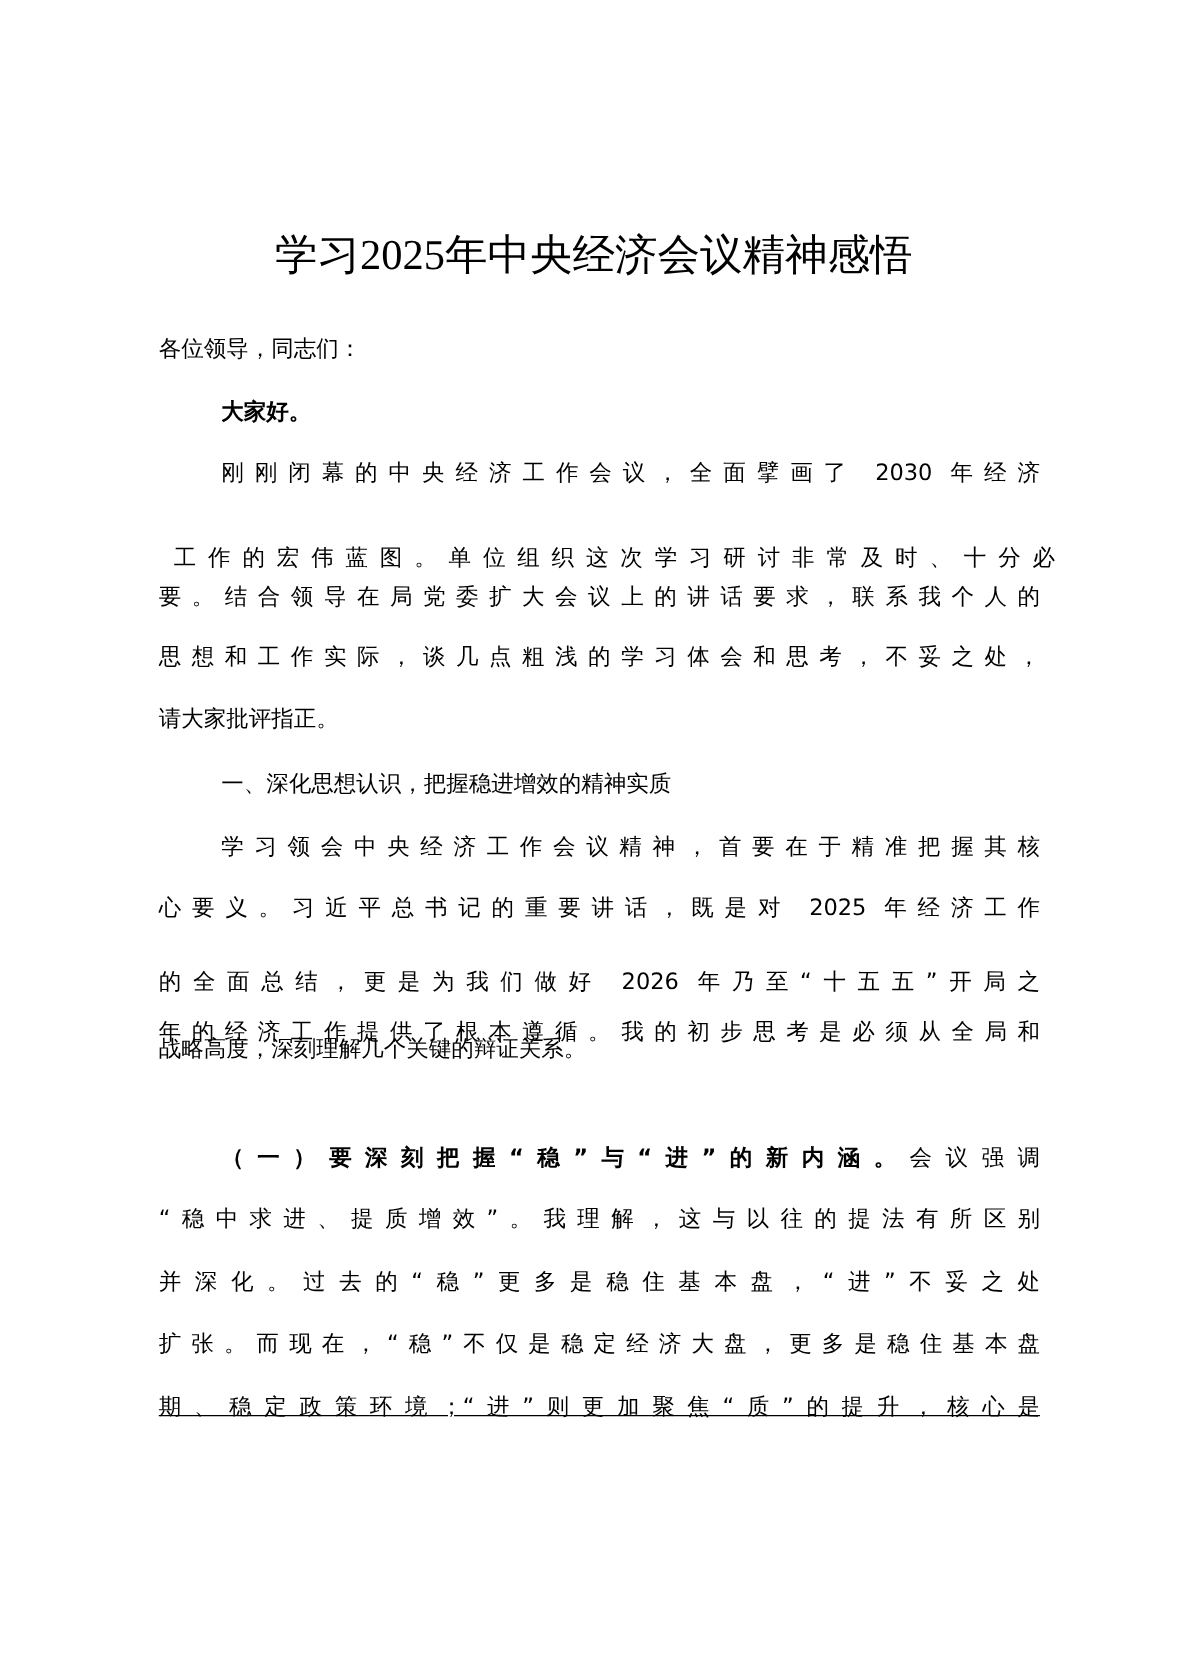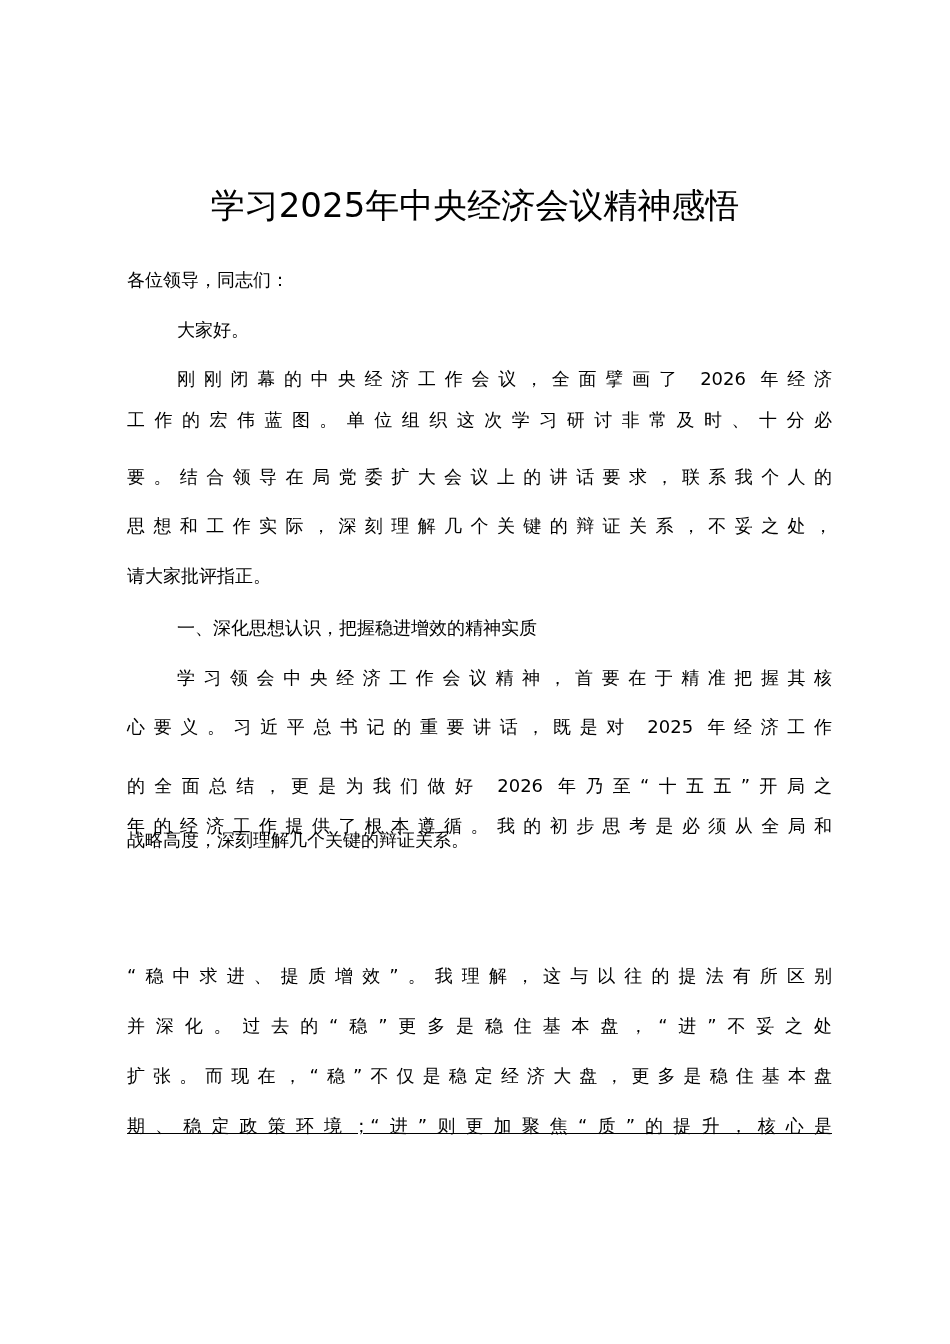--- a/index.html
+++ b/index.html
@@ -1,46 +1,47 @@
 <!DOCTYPE html>
 <html><head>
   <meta charset="utf-8">
   <style>
     html, body { margin: 0; padding: 0; background: #ffffff; }
     body { width: 950px; height: 1344px; position: relative; overflow: hidden;
            font-family: "DejaVu Sans", "Liberation Sans", sans-serif; color: #000; }
     .page { position: absolute; left: 0; top: 0; width: 950px; height: 1344px; background: #fff; }
     .title { position: absolute; left: 0; width: 950px; top: 181px; text-align: center;
-             font-size: 34px; line-height: 48px; letter-spacing: 0px; }
+             font-size: 34px; line-height: 48px; letter-spacing: 0px; font-family: Liberation Serif, serif; }
     .line { position: absolute; left: 127px; width: 705px; font-size: 18px; line-height: 36px;
             white-space: nowrap; text-align: justify; text-align-last: justify; }
     .line.last { text-align-last: left; }
     .line.indent { left: 177px; width: 655px; }
     .bold { font-weight: bold; }
   </style>
 </head>
 <body>
 
 <div class="page">
   <div class="title">学习2025年中央经济会议精神感悟</div>
 
   <div class="line last" style="top:262px;">各位领导，同志们：</div>
-  <div class="line indent last" style="top:312px;">大家好。</div>
+  <div class="line indent last" style="top:312px;font-weight:bold;">大家好。</div>
 
-  <div class="line indent" style="top:361px;">刚刚闭幕的中央经济工作会议，全面擘画了 2026 年经济</div>
-  <div class="line" style="top:402px;">工作的宏伟蓝图。单位组织这次学习研讨非常及时、十分必</div>
+  <div class="line indent" style="top:361px;">刚刚闭幕的中央经济工作会议，全面擘画了 2030 年经济</div>
+  <div class="line" style="top:429px;margin-left:12px;">工作的宏伟蓝图。单位组织这次学习研讨非常及时、十分必</div>
   <div class="line" style="top:459px;font-family:Liberation Serif, serif;">要。结合领导在局党委扩大会议上的讲话要求，联系我个人的</div>
-  <div class="line" style="top:508px;">思想和工作实际，深刻理解几个关键的辩证关系，不妥之处，</div>
+  <div class="line" style="top:508px;">思想和工作实际，谈几点粗浅的学习体会和思考，不妥之处，</div>
   <div class="line indent last" style="top:610px;">一、深化思想认识，把握稳进增效的精神实质</div>
 
   <div class="line last" style="top:558px;">请大家批评指正。</div>
 
   <div class="line indent" style="top:660px;">学习领会中央经济工作会议精神，首要在于精准把握其核</div>
   <div class="line" style="top:709px;">心要义。习近平总书记的重要讲话，既是对 2025 年经济工作</div>
   <div class="line" style="top:768px;">的全面总结，更是为我们做好 2026 年乃至“十五五”开局之</div>
   <div class="line" style="top:808px;">年的经济工作提供了根本遵循。我的初步思考是必须从全局和</div>
   <div class="line last" style="top:822px;">战略高度，深刻理解几个关键的辩证关系。</div>
 
+  <div class="line indent" style="top:909px;"><span class="bold">（一）要深刻把握“稳”与“进”的新内涵。</span><span>会议强调</span></div>
   <div class="line" style="top:958px;">“稳中求进、提质增效”。我理解，这与以往的提法有所区别</div>
   <div class="line" style="top:1008px;">并深化。过去的“稳”更多是稳住基本盘，“进”不妥之处</div>
   <div class="line" style="top:1058px;">扩张。而现在，“稳”不仅是稳定经济大盘，更多是稳住基本盘</div>
   <div class="line" style="top:1108px;text-decoration:underline;">期、稳定政策环境；“进”则更加聚焦“质”的提升，核心是</div>
 </div>
 
 </body></html>

